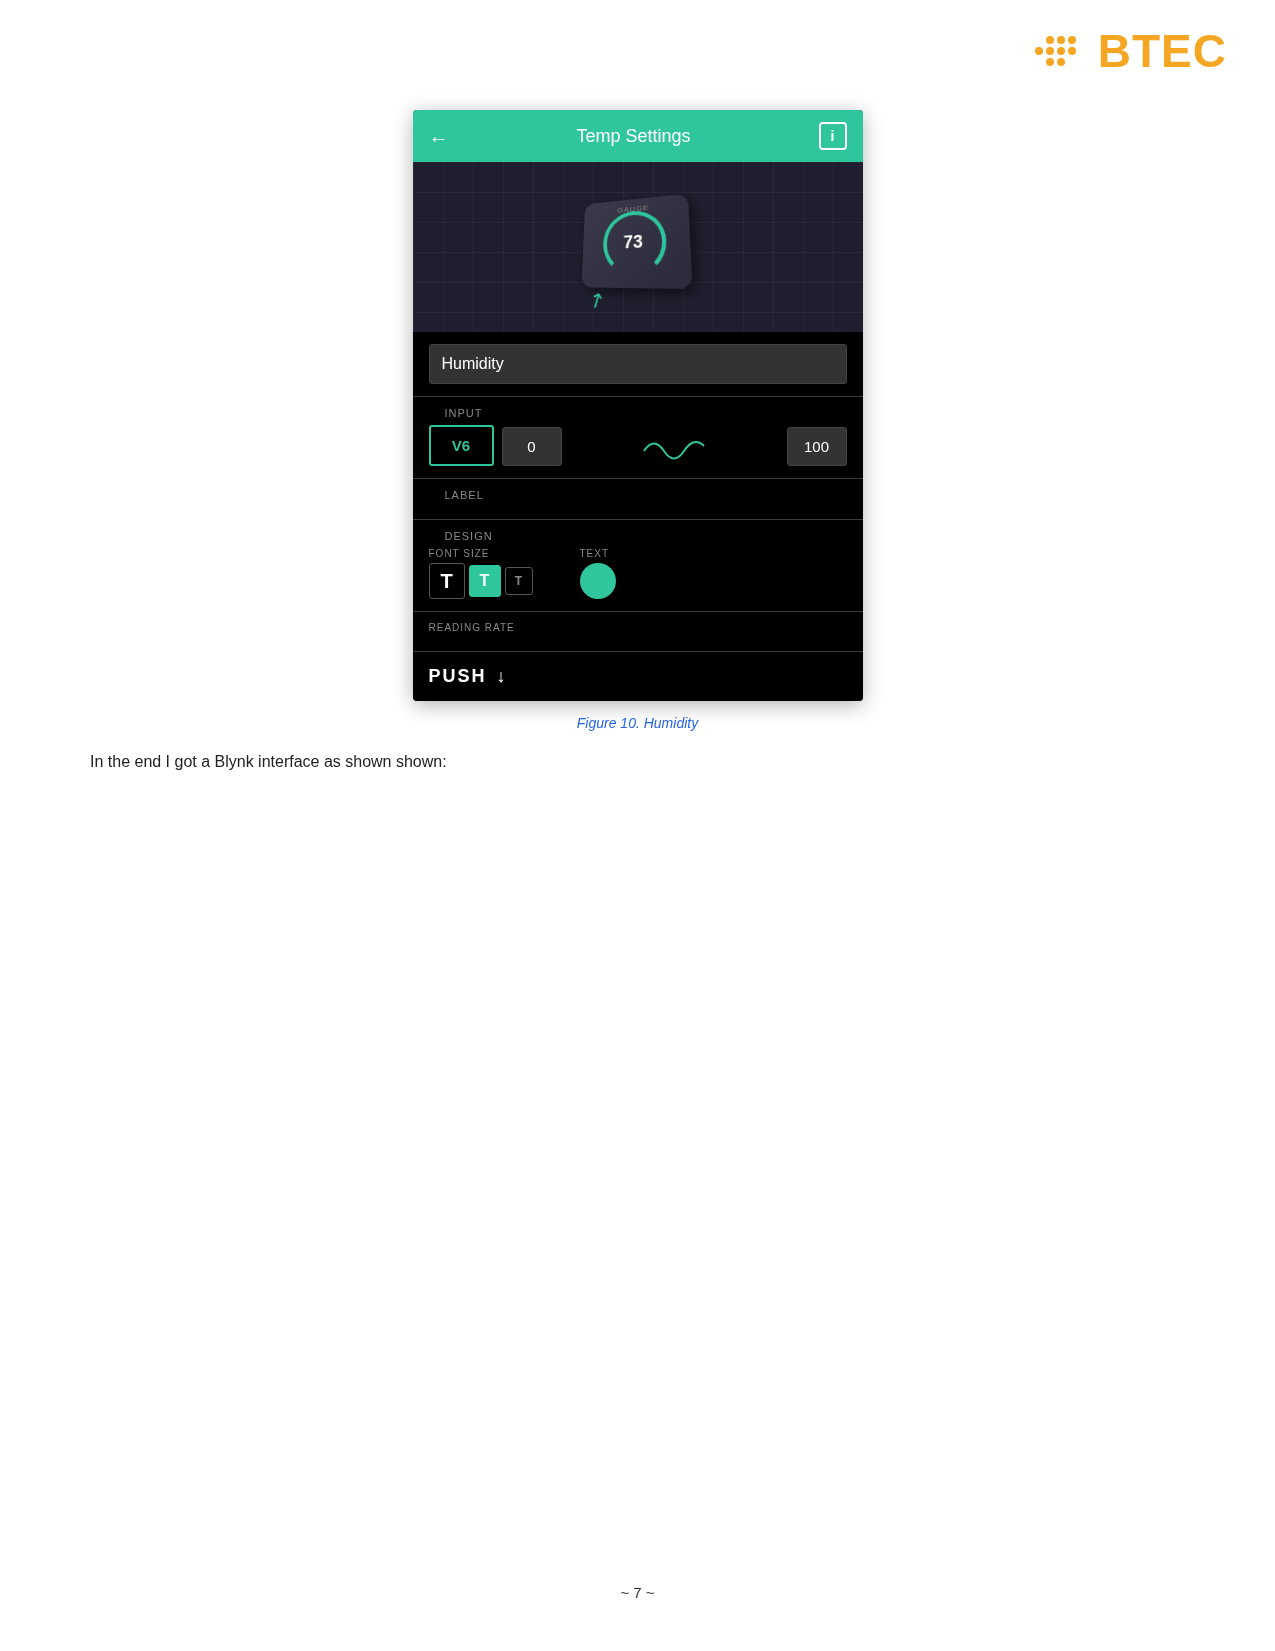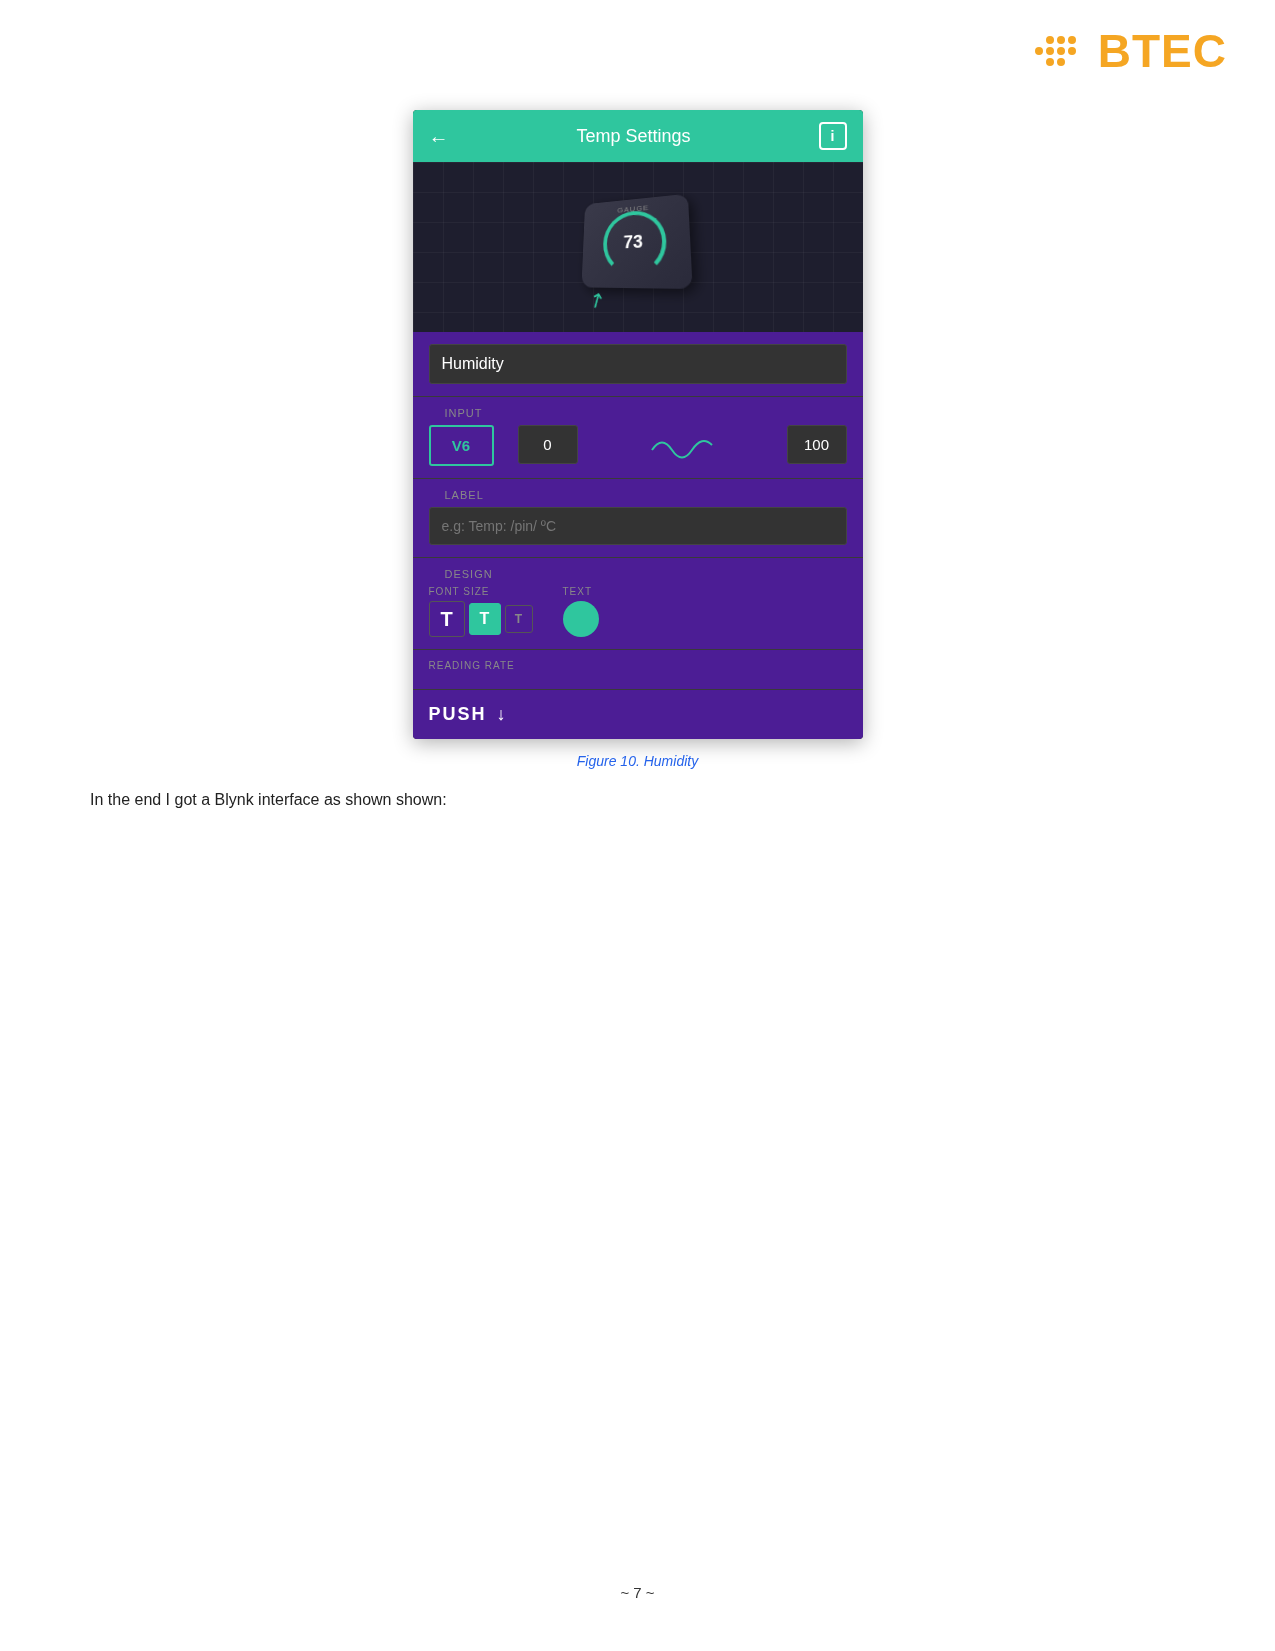--- a/index.html
+++ b/index.html
@@ -174,21 +174,21 @@
       position: absolute;
       bottom: -15px;
       left: 10px;
       color: #2fc69e;
       font-size: 20px;
       transform: rotate(-30deg);
     }
 
     
     .settings-area {
-      background: #4c1d95;
+      background: #000000;
       padding: 0;
     }
 
     
     .name-field-row {
       padding: 12px 16px;
       border-bottom: 1px solid #3a3a3a;
     }
 
     .name-input {
@@ -211,22 +211,22 @@
     }
 
     
     .input-section {
       padding: 0 16px 12px;
       border-bottom: 1px solid #3a3a3a;
     }
 
     .input-row {
       display: flex;
-      align-items: flex-start;
-      gap: 24px;
+      align-items: flex-end;
+      gap: 8px;
     }
 
     .pin-btn {
       background: transparent;
       border: 2px solid #2fc69e;
       color: #2fc69e;
       padding: 10px 18px;
       border-radius: 3px;
       font-size: 15px;
       font-weight: bold;
@@ -283,21 +283,21 @@
 
     
     .design-section {
       padding: 0 16px 12px;
       border-bottom: 1px solid #3a3a3a;
     }
 
     .design-row {
       display: flex;
       align-items: center;
-      gap: 30px;
+      gap: 47px;
     }
 
     .font-size-group {
       display: flex;
       flex-direction: column;
       gap: 4px;
     }
 
     .font-size-label {
       color: #888;
@@ -512,21 +512,20 @@
             <svg width="70" height="30" viewBox="0 0 70 30">
               <path d="M5 20 Q15 5 25 20 Q35 35 45 20 Q55 5 65 15" stroke="#2fc69e" stroke-width="2" fill="none"></path>
             </svg>
           </div>
           <input class="max-input" type="text" value="100" style="">
         </div>
       </div>
 
       <div class="label-section">
         <div class="section-label">LABEL</div>
-        <input class="label-input" type="text" placeholder="e.g: Temp: /pin/ ºC" style="">
       </div>
 
       <div class="design-section">
         <div class="section-label">DESIGN</div>
         <div class="design-row">
           <div class="font-size-group">
             <span class="font-size-label">FONT SIZE</span>
             <div class="font-size-btns">
               <button class="font-btn-large">T</button>
               <button class="font-btn-medium">T</button>

